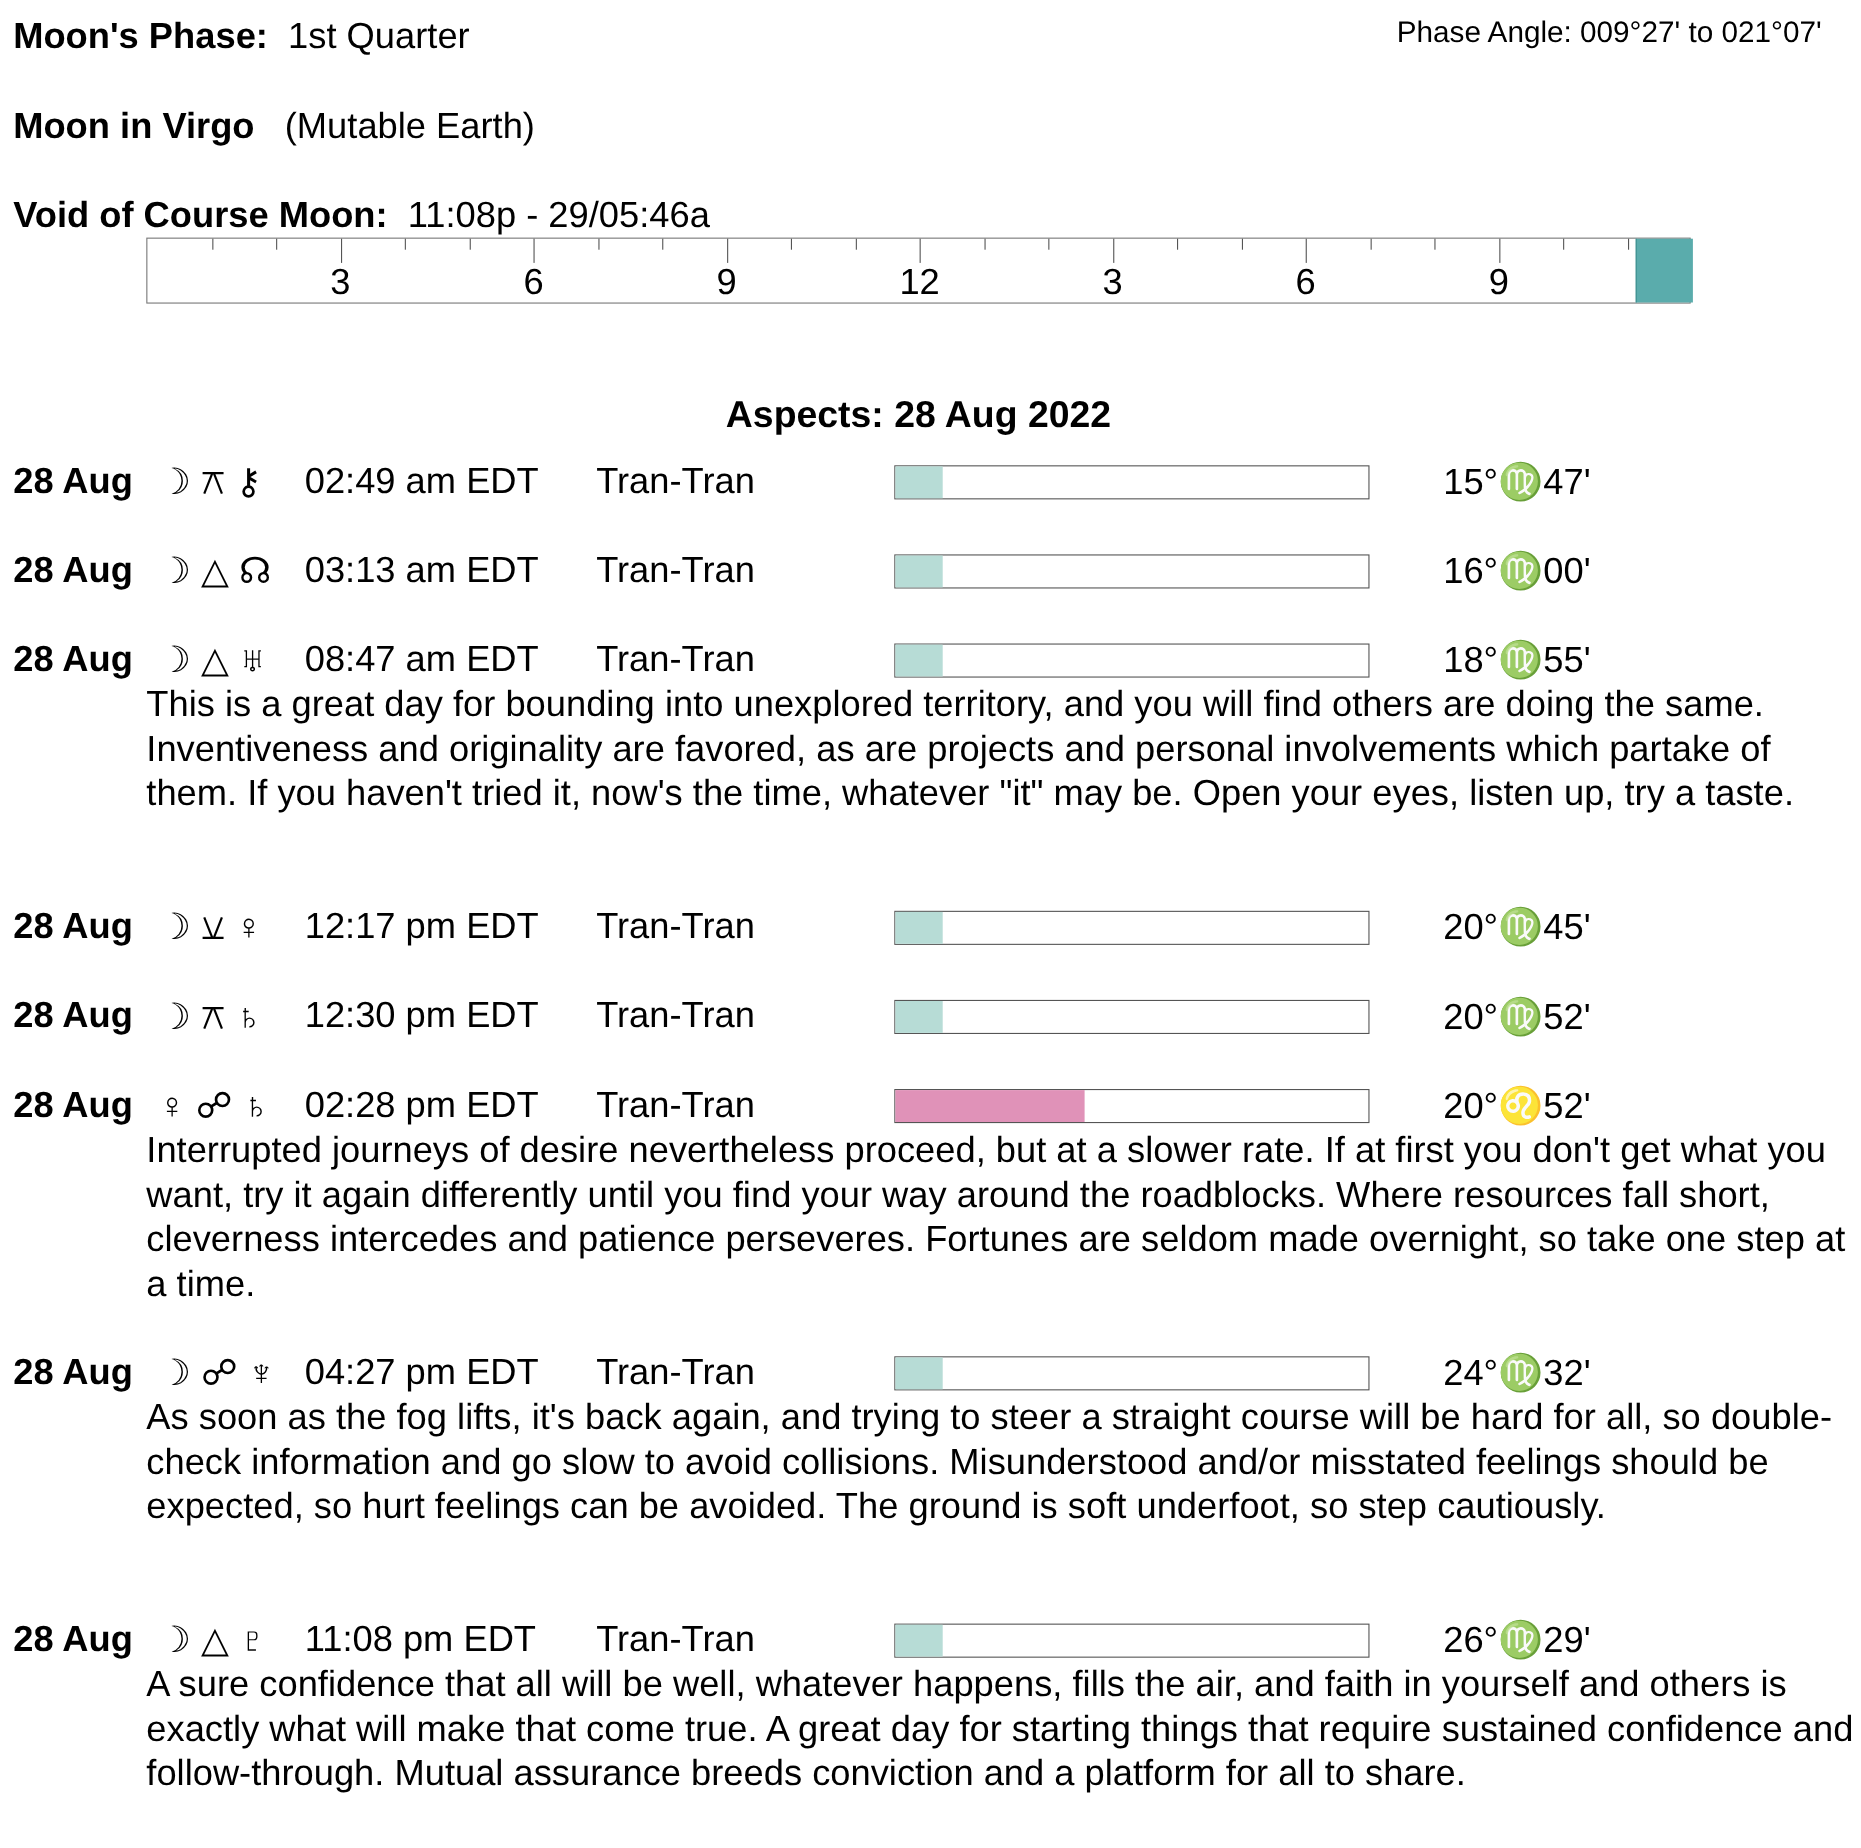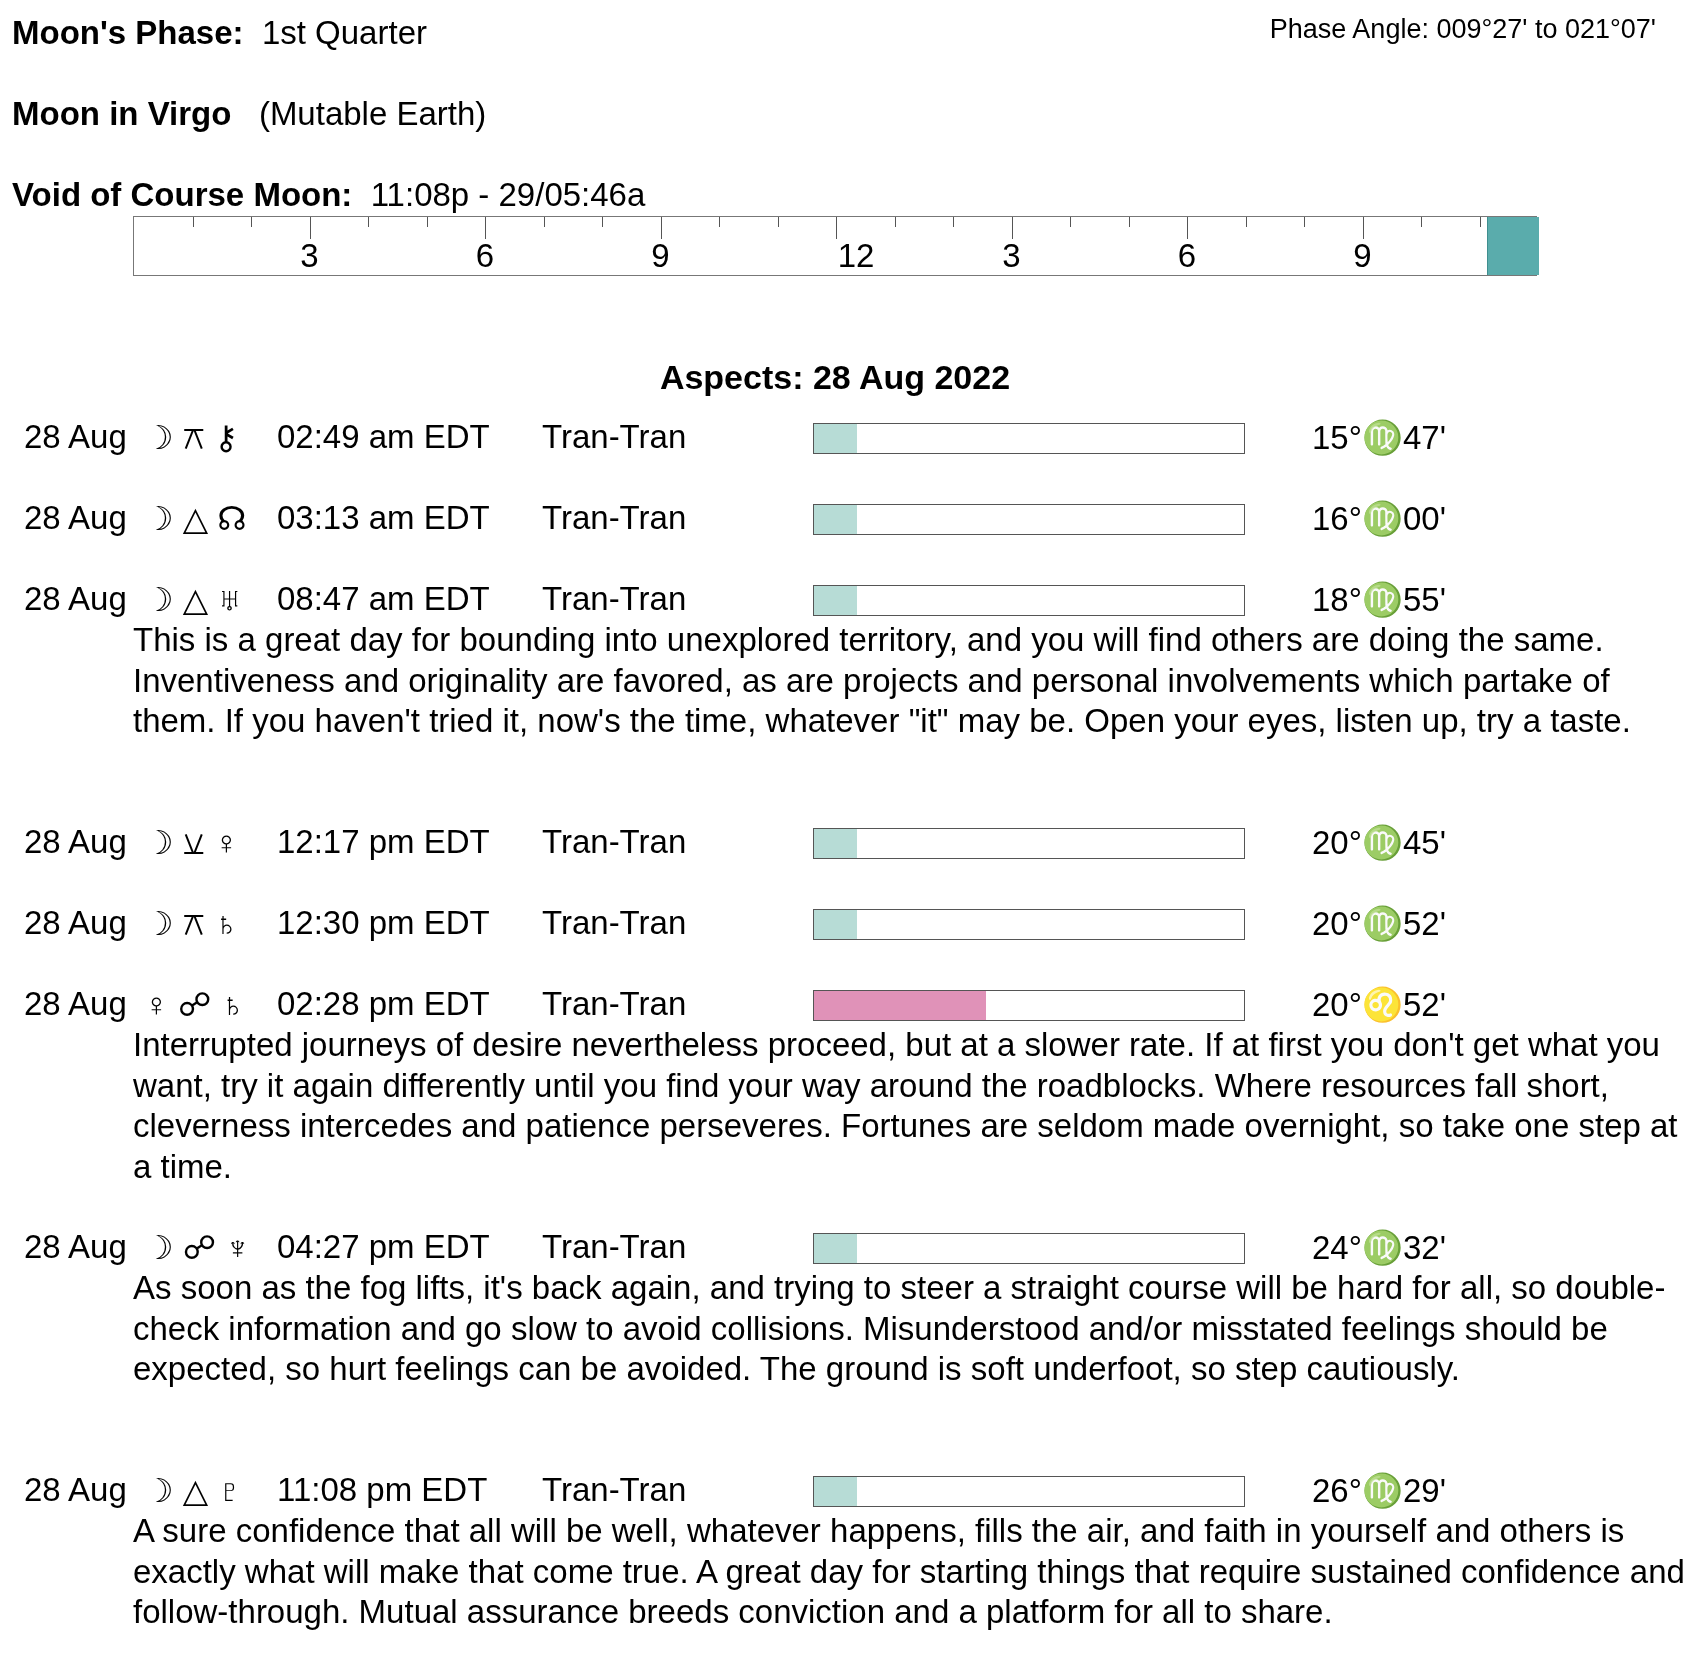--- a/index.html
+++ b/index.html
@@ -24,21 +24,21 @@
     position: absolute; top: 20px; font-size: 33px; transform: translateX(-50%);
   }
   #timeline .voc {
     position: absolute; top: 0; bottom: 0; background: #5aacac; border-left: 1px solid #3f8f8f;
   }
 
   .aspects-title { left: 0; width: 1670px; text-align: center; top: 358px; font-size: 34px; font-weight: bold; }
 
   .row { position: absolute; left: 12px; height: 40px; font-size: 33px; }
   .row span { position: absolute; top: 0; white-space: nowrap; }
-  .row .date { left: 12px; }
+  .row .date { left: 0; font-weight: bold; }
   .row .glyphs { left: 132px; }
   .row .time { left: 265px; }
   .row .kind { left: 530px; }
   .row .bar {
     position: absolute; left: 801px; top: 5px; width: 432px; height: 31px;
     border: 1px solid #555; box-sizing: border-box; background: #fff;
   }
   .row .bar .fill { position: absolute; left: 0; top: 0; bottom: 0; }
   .row .pos { left: 1300px; }
 
@@ -86,21 +86,21 @@
     <div class="tick minor" style="left: 994.5px;"></div>
     <div class="tick major" style="left: 1053px;"></div>
     <div class="tick minor" style="left: 1111.5px;"></div>
     <div class="tick minor" style="left: 1170px;"></div>
     <div class="tick major" style="left: 1228.5px;"></div>
     <div class="tick minor" style="left: 1287px;"></div>
     <div class="tick minor" style="left: 1345.5px;"></div>
     <div class="tlabel" style="left: 175.5px;">3</div>
     <div class="tlabel" style="left: 351px;">6</div>
     <div class="tlabel" style="left: 526.5px;">9</div>
-    <div class="tlabel" style="left: 702px; margin-left: 20px;">12</div>
+    <div class="tlabel" style="left: 702px;">12</div>
     <div class="tlabel" style="left: 877.5px;">3</div>
     <div class="tlabel" style="left: 1053px;">6</div>
     <div class="tlabel" style="left: 1228.5px;">9</div>
     <div class="voc" style="left: 1353.11px; width: 50.895px; background: rgb(90, 172, 172);"></div>
   </div>
 
 <div class="abs aspects-title">Aspects: 28 Aug 2022</div>
 
 <div id="aspects">
     <div class="row" style="top: 418px;">

